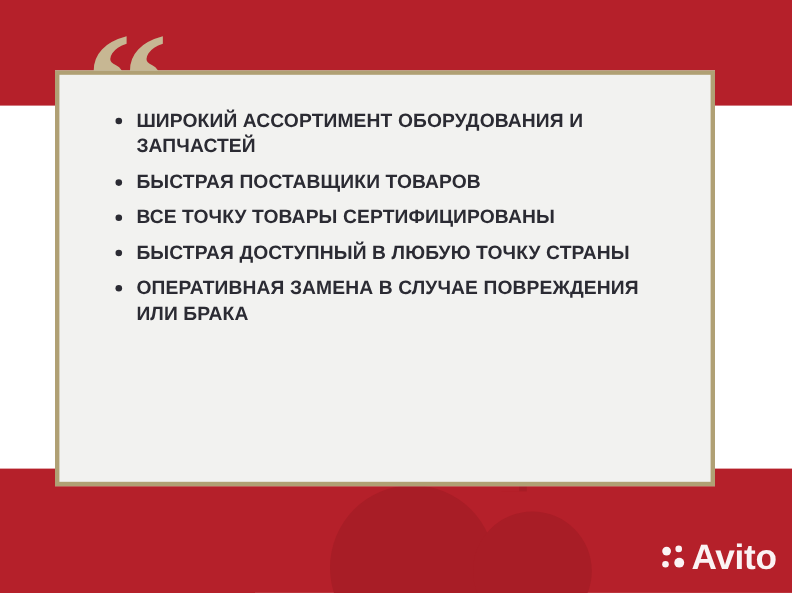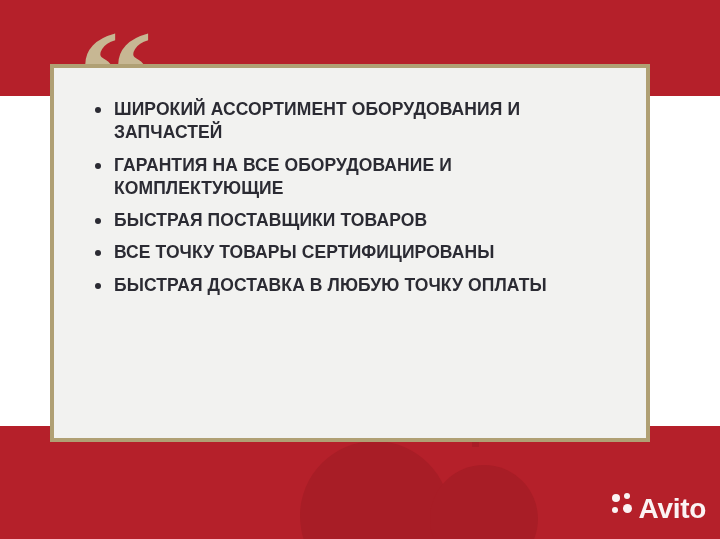--- a/index.html
+++ b/index.html
@@ -75,21 +75,21 @@
     position: absolute;
     left: 50px;
     top: 64px;
     width: 600px;
     height: 378px;
     background: #f2f2f0;
     border: 4px solid #b0a074;
     box-sizing: border-box;
   }
   .card-inner {
-    padding: 30px 34px 20px 30px;
+    padding: 30px 34px 20px 40px;
   }
   ul.benefits {
     margin: 0;
     padding: 0 0 0 30px;
     list-style: none;
   }
   ul.benefits li {
     position: relative;
     color: #2b2b33;
     font-size: 17.5px;
@@ -107,23 +107,24 @@
     height: 6px;
     border-radius: 50%;
     background: #2b2b33;
   }
   
   .watermark {
     position: absolute;
     right: 14px;
     bottom: 14px;
     display: flex;
+    align-items: center;
     gap: 6px;
     color: #ffffff;
-    font-size: 28px;
+    font-size: 32px;
     font-weight: 700;
     letter-spacing: -0.3px;
     opacity: 0.95;
   }
   .wm-dots {
     position: relative;
     width: 21px;
     height: 21px;
   }
   .wm-dots i {
@@ -146,24 +147,24 @@
   <div class="deco-circle c1"></div>
   <div class="deco-circle c2"></div>
   <div class="deco-stem"></div>
 
   <div class="quote-mark">“</div>
 
   <div class="card">
     <div class="card-inner">
       <ul class="benefits">
         <li>ШИРОКИЙ АССОРТИМЕНТ ОБОРУДОВАНИЯ И ЗАПЧАСТЕЙ</li>
-        <li>ГАРАНТИЯ НА ВСЕ ОБОРУДОВАНИЕ И КОМПЛЕКТУЮЩИЕ</li>
         <li>БЫСТРАЯ ПОСТАВЩИКИ ТОВАРОВ</li>
         <li>ВСЕ ТОЧКУ ТОВАРЫ СЕРТИФИЦИРОВАНЫ</li>
-        <li>БЫСТРАЯ ДОСТАВКА В ЛЮБУЮ ТОЧКУ ОПЛАТЫ</li>
+        <li>БЫСТРАЯ ДОСТУПНЫЙ В ЛЮБУЮ ТОЧКУ СТРАНЫ</li>
+        <li>ОПЕРАТИВНАЯ ЗАМЕНА В СЛУЧАЕ ПОВРЕЖДЕНИЯ ИЛИ БРАКА</li>
       </ul>
     </div>
   </div>
 
   <div class="watermark">
     <span class="wm-dots">
       <i class="d1"></i>
         <i class="d2"></i>
         <i class="d3"></i>
         <i class="d4"></i>

